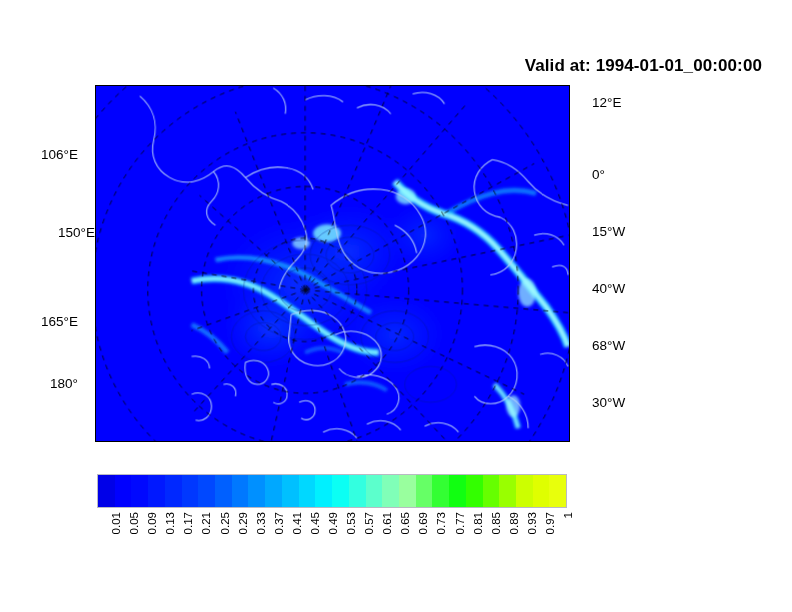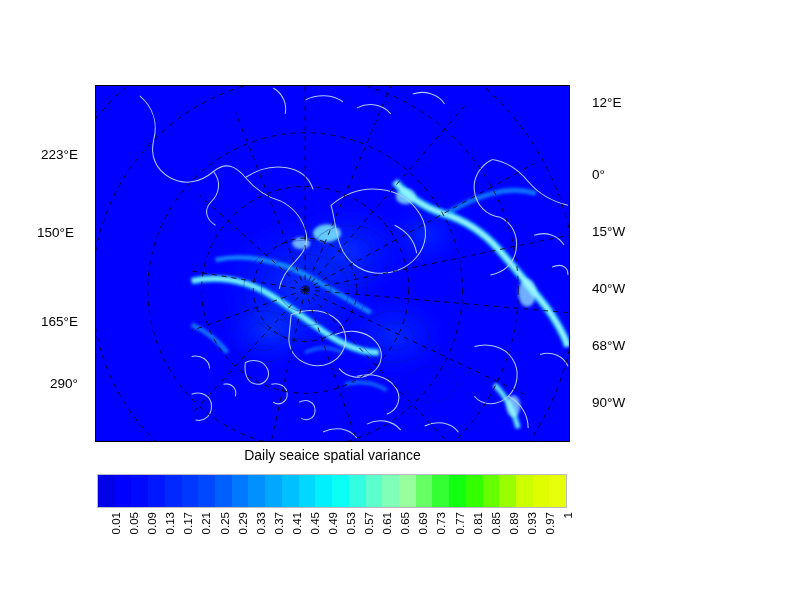--- a/index.html
+++ b/index.html
@@ -49,20 +49,21 @@
     transform-origin:left top;
     transform:rotate(-90deg) translateX(-100%);
     text-align:right;
   }
 </style>
 </head>
 <body>
 
 <div id="stage">
 
+  <div class="title">Valid at: 1994-01-01_00:00:00</div>
 
   <div class="map-frame">
     <svg class="map-canvas" viewBox="0 0 475 357" preserveAspectRatio="none">
       <defs>
         <radialGradient id="gVar" cx="0.5" cy="0.5" r="0.5">
           <stop offset="0%" stop-color="#19b7ff" stop-opacity="0.95"></stop>
           <stop offset="55%" stop-color="#0a6bff" stop-opacity="0.45"></stop>
           <stop offset="100%" stop-color="#0000ff" stop-opacity="0"></stop>
         </radialGradient>
         <filter id="soft" x="-35%" y="-35%" width="170%" height="170%">
@@ -198,33 +199,32 @@
         <circle cx="210" cy="205" r="52"></circle>
         <circle cx="210" cy="205" r="104"></circle>
         <circle cx="210" cy="205" r="158"></circle>
         <circle cx="210" cy="205" r="214"></circle>
         <circle cx="210" cy="205" r="272"></circle>
       </g>
     </svg>
 
   </div>
 
-  <div class="axlabel left" style="left:10px;top:155px;width:68px">223°E</div>
-  <div class="axlabel left" style="left:6px;top:233px;width:68px">150°E</div>
+  <div class="axlabel left" style="left:10px;top:155px;width:68px">106°E</div>
+  <div class="axlabel left" style="left:27px;top:233px;width:68px">150°E</div>
   <div class="axlabel left" style="left:10px;top:322px;width:68px">165°E</div>
-  <div class="axlabel left" style="left:10px;top:384px;width:68px">290°</div>
+  <div class="axlabel left" style="left:10px;top:384px;width:68px">180°</div>
 
   <div class="axlabel right" style="left:592px;top:103px">12°E</div>
   <div class="axlabel right" style="left:592px;top:175px">0°</div>
   <div class="axlabel right" style="left:592px;top:232px">15°W</div>
   <div class="axlabel right" style="left:592px;top:289px">40°W</div>
   <div class="axlabel right" style="left:592px;top:346px">68°W</div>
-  <div class="axlabel right" style="left:592px;top:403px">90°W</div>
-
-  <div class="caption">Daily seaice spatial variance</div>
+  <div class="axlabel right" style="left:592px;top:403px">30°W</div>
+
 
   <div class="cbar-wrap">
     <div class="cbar" id="cbar">
         <div class="cbar-cell" style="background: rgb(0, 0, 232);"></div>
         <div class="cbar-cell" style="background: rgb(0, 0, 255);"></div>
         <div class="cbar-cell" style="background: rgb(0, 8, 255);"></div>
         <div class="cbar-cell" style="background: rgb(0, 24, 255);"></div>
         <div class="cbar-cell" style="background: rgb(0, 40, 255);"></div>
         <div class="cbar-cell" style="background: rgb(0, 56, 255);"></div>
         <div class="cbar-cell" style="background: rgb(0, 72, 255);"></div>

